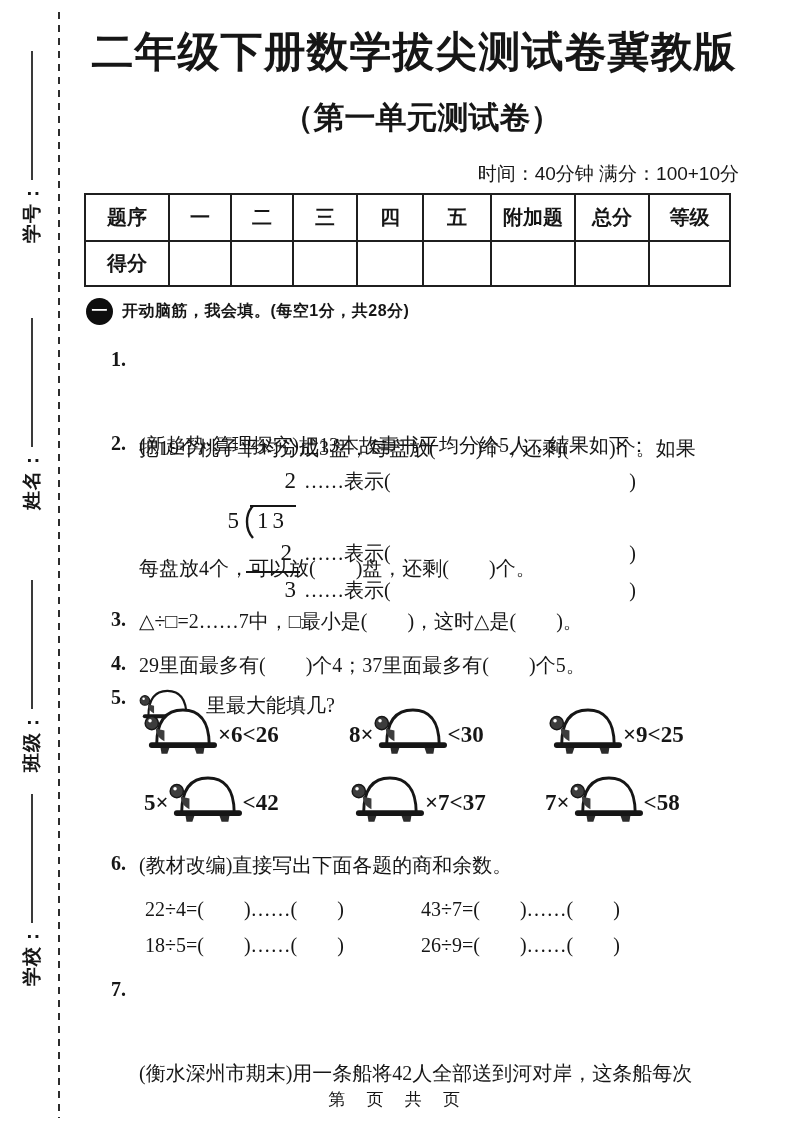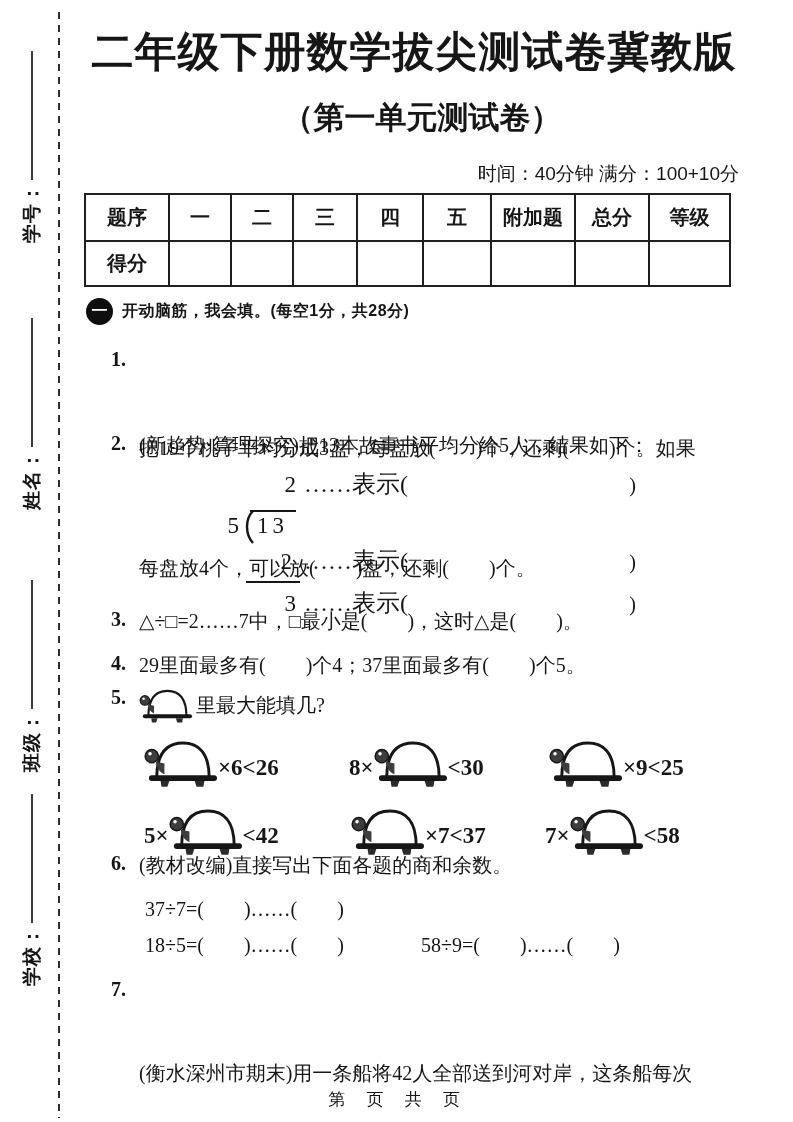--- a/index.html
+++ b/index.html
@@ -51,34 +51,34 @@
   .qbody { margin-left:55px; line-height:40px; white-space:pre; }
   .qline { margin-left:55px; white-space:pre; }
   .q1 { top:348px; } .q2 { top:432px; } .q3 { top:608px; } .q4 { top:652px; }
   .q5 { top:686px; } .q6 { top:852px; } .q7 { top:978px; }
   .q7 .qbody { line-height:38px; }
 
   
   .division { position:absolute; left:100px; top:468px; width:452px; font-size:23px; }
   .dv-row { display:flex; align-items:baseline; }
   .dv-left { width:112px; text-align:right; flex:0 0 auto; }
-  .dv-label { margin-left:8px; font-size:24px;font-family:Liberation Serif, serif; }
+  .dv-label { margin-left:8px; font-size:20px;font-family:Liberation Serif, serif; }
   .dv-close { margin-left:auto; font-size:20px; }
   .dv-r1 { margin-bottom:4px; }
   .dv-r2 { margin:10px 0 6px 0; }
   .dv-r3 { margin-top:2px; }
   .dividend-wrap { display:inline-block; position:relative; margin-left:11px; }
   .dividend { display:inline-block; border-top:2px solid #161616; padding:1px 8px 0 7px; letter-spacing:4px; }
   .bracket { position:absolute; left:-8px; top:0; }
   .spaced { letter-spacing:4px; }
   .sub-line { margin:4px 0 4px 62px; width:54px; height:2px; background:#161616; }
 
   
-  .q5row { margin-left:55px; display:flex; align-items:center; gap:3px; }
-  .turtle-grid { position:absolute; left:56px; top:736px; width:606px; height:132px; }
+  .q5row { margin-left:55px; display:flex; align-items:center; gap:13px; }
+  .turtle-grid { position:absolute; left:56px; top:703px; width:606px; height:132px; }
   .t-cell { position:absolute; display:flex; align-items:flex-end;
     font-size:23px; font-weight:600; white-space:nowrap; }
   .t-text { margin-bottom:8px; }
   .tc-1 { left:4px;   top:0; }  .tc-2 { left:209px; top:0; }  .tc-3 { left:409px; top:0; }
   .tc-4 { left:4px;   top:68px; } .tc-5 { left:211px; top:68px; } .tc-6 { left:405px; top:68px; }
 
   .q6row { position:absolute; left:61px; display:flex; white-space:pre; font-size:20px; }
   .q6row .cell-a { display:inline-block; width:276px; }
   .q6r1 { top:896px; } .q6r2 { top:932px; }
 
@@ -277,25 +277,26 @@
           </svg>
         <span class="t-text">&lt;58</span>
       </div>
     </div>
 
     <div class="q q6">
       <span class="qnum">6.</span>
       <div class="qline">(教材改编)直接写出下面各题的商和余数。</div>
     </div>
     <div class="q6row q6r1">
-      <span>37÷7=(　　)……(　　)</span>
+      <span class="cell-a">22÷4=(　　)……(　　)</span>
+      <span>43÷7=(　　)……(　　)</span>
     </div>
     <div class="q6row q6r2">
       <span class="cell-a">18÷5=(　　)……(　　)</span>
-      <span>58÷9=(　　)……(　　)</span>
+      <span>26÷9=(　　)……(　　)</span>
     </div>
 
     <div class="q q7">
       <span class="qnum">7.</span>
       <div class="qbody">
         <div>(衡水深州市期末)用一条船将42人全部送到河对岸，这条船每次</div>
         
       </div>
     </div>
 

